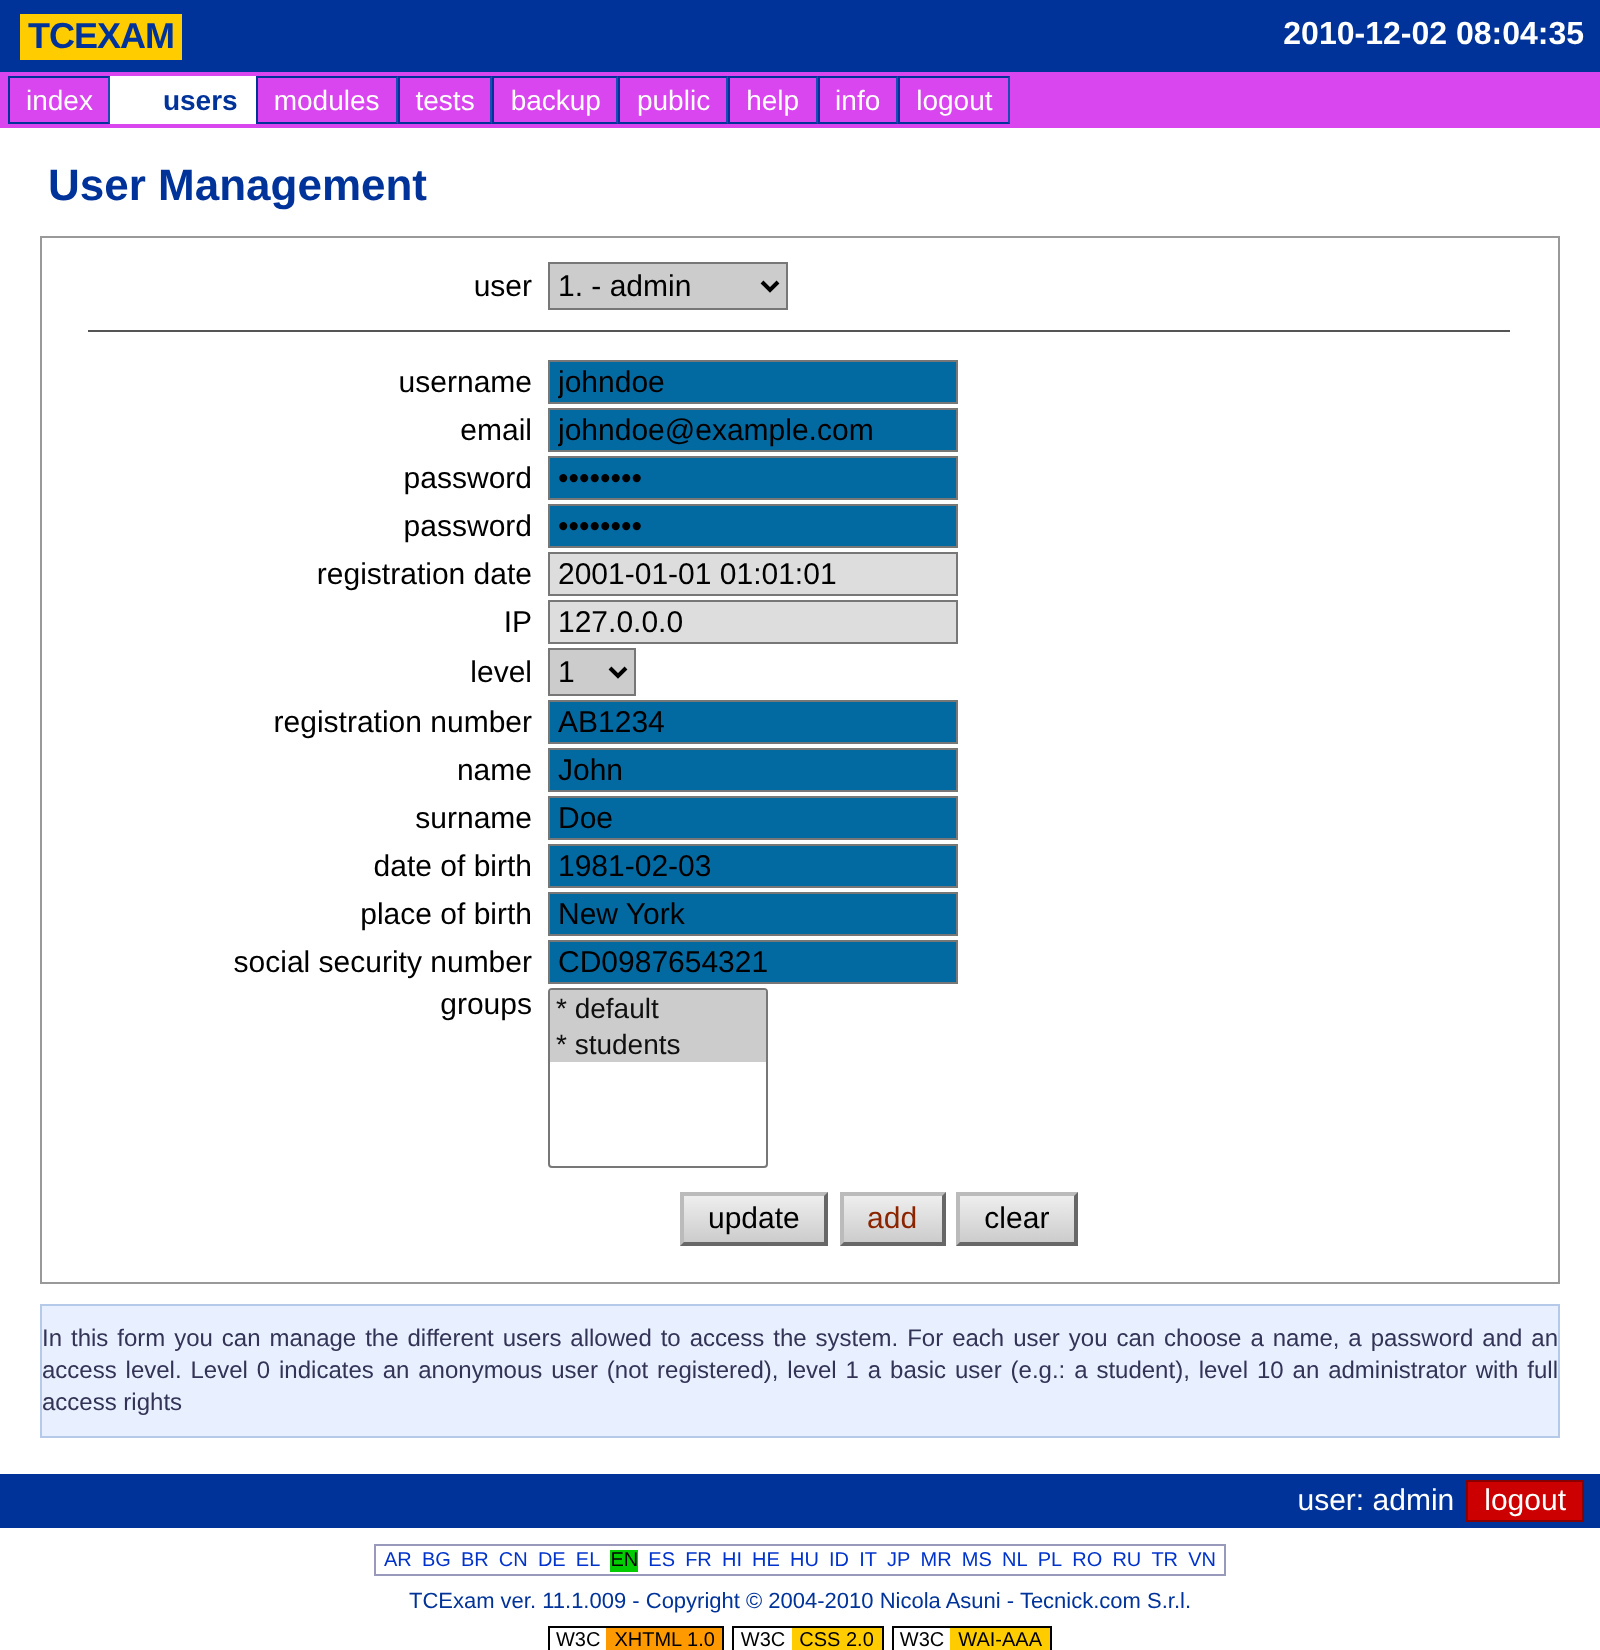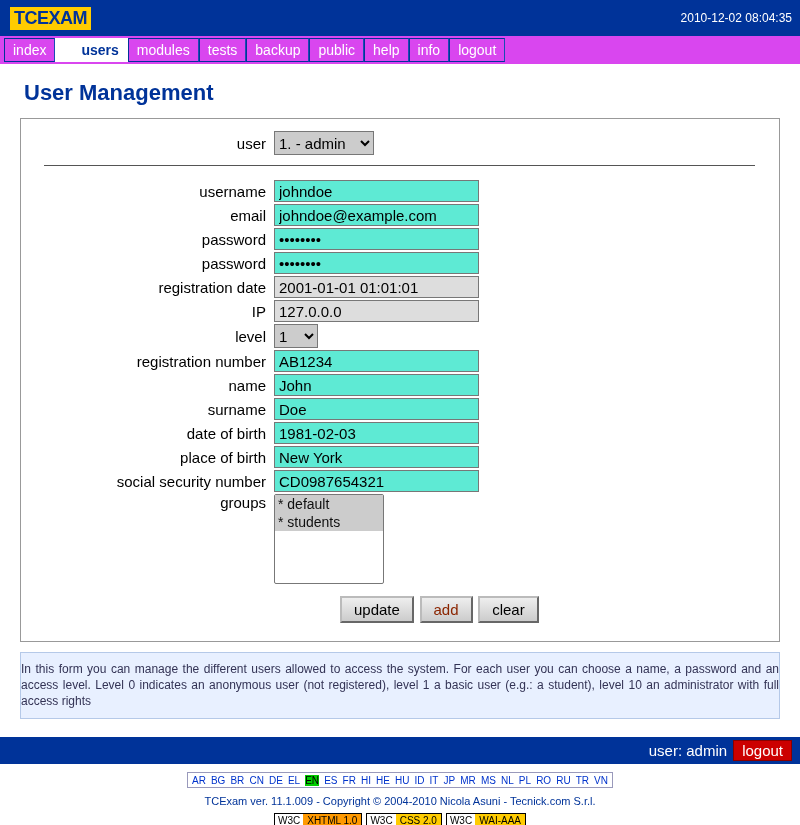--- a/index.html
+++ b/index.html
@@ -1,33 +1,33 @@
 <!DOCTYPE html>
 <html><head>
 <meta charset="utf-8">
 <style>
   * { box-sizing: border-box; margin: 0; padding: 0; }
   body { font-family: Arial, Helvetica, sans-serif; font-size: 13px; background: #fff; color: #000; width: 800px; }
   .topbar { background: #003399; color: #fff; height: 36px; display: flex; align-items: center; justify-content: space-between; padding: 0 8px; }
   .logo { background: #ffcc00; border: 2px solid #003399; padding: 1px 4px; font-family: "Arial Black", sans-serif; font-size: 18px; font-weight: 900; color: #003399; letter-spacing: -0.5px; }
-  .timestamp { font-weight: normal; font-size: 12px; }
+  .timestamp { font-weight: bold; font-size: 16px; }
   .navbar { background: #d946ef; padding: 2px 4px; display: flex; gap: 0; align-items: flex-end; }
   .navbar a { color: #fff; text-decoration: none; padding: 3px 8px; border: 1px solid #003399; font-size: 14px; }
   .navbar a.active { background: #fff; color: #003399; border: 1px solid #fff; border-bottom: 1px solid #fff; font-weight: bold; padding-left: 25px; }
   .navbar a:not(.active) { border-right: 1px solid #1a4db3; }
   h1 { color: #003399; font-size: 22px; font-weight: bold; margin: 16px 0 12px 24px; }
   .formbox { border: 1px solid #999; margin: 0 20px; padding: 10px 24px 18px 23px; }
   .row { display: flex; align-items: center; margin: 2px 0; }
   .row label { width: 230px; text-align: right; padding-right: 8px; font-size: 15px; }
   .row .field { }
   .sep { border-top: 1px solid #555; margin: 10px 0 14px 0; }
-  input[type=text], input[type=password] { width: 205px; height: 22px; font-size: 15px; padding: 1px 4px; border: 1px solid #777; background: #5eead4; font-family: Arial, sans-serif; }
+  input[type=text], input[type=password] { width: 205px; height: 22px; font-size: 15px; padding: 1px 4px; border: 1px solid #777; background: #0369a1; font-family: Arial, sans-serif; }
   input.readonly { background: #ddd; }
   select.smallsel { height: 24px; font-size: 15px; background: #ccc; border: 1px solid #777; }
-  select.usersel { width: 100px; }
+  select.usersel { width: 120px; }
   select.levelsel { width: 44px; }
   select.groups { width: 110px; height: 90px; font-size: 14px; border: 1px solid #777; }
   select.groups option { background: #ccc; padding: 1px 3px; }
   .buttons-row { margin-top: 12px; text-align: left; padding-left: 296px; }
   .btn { font-size: 15px; padding: 3px 12px; border: 2px outset #bbb; background: linear-gradient(#eee,#ccc); cursor: pointer; margin-right: 2px; font-family: Arial; }
   .btn.add { color: #8b2500; }
   .helpbox { background: #e8f0ff; border: 1px solid #b5c9e8; color: #335; margin: 10px 20px; padding: 8px 0; font-size: 12px; line-height: 1.35; text-align: justify; }
   .bottombar { background: #003399; color: #fff; display: flex; justify-content: flex-end; align-items: center; padding: 3px 8px; margin-top: 18px; font-size: 15px; }
   .bottombar span { margin-right: 6px; }
   .logout-btn { background: #cc0000; color: #fff; border: 1px solid #800; padding: 1px 8px; font-size: 15px; cursor: pointer; }

